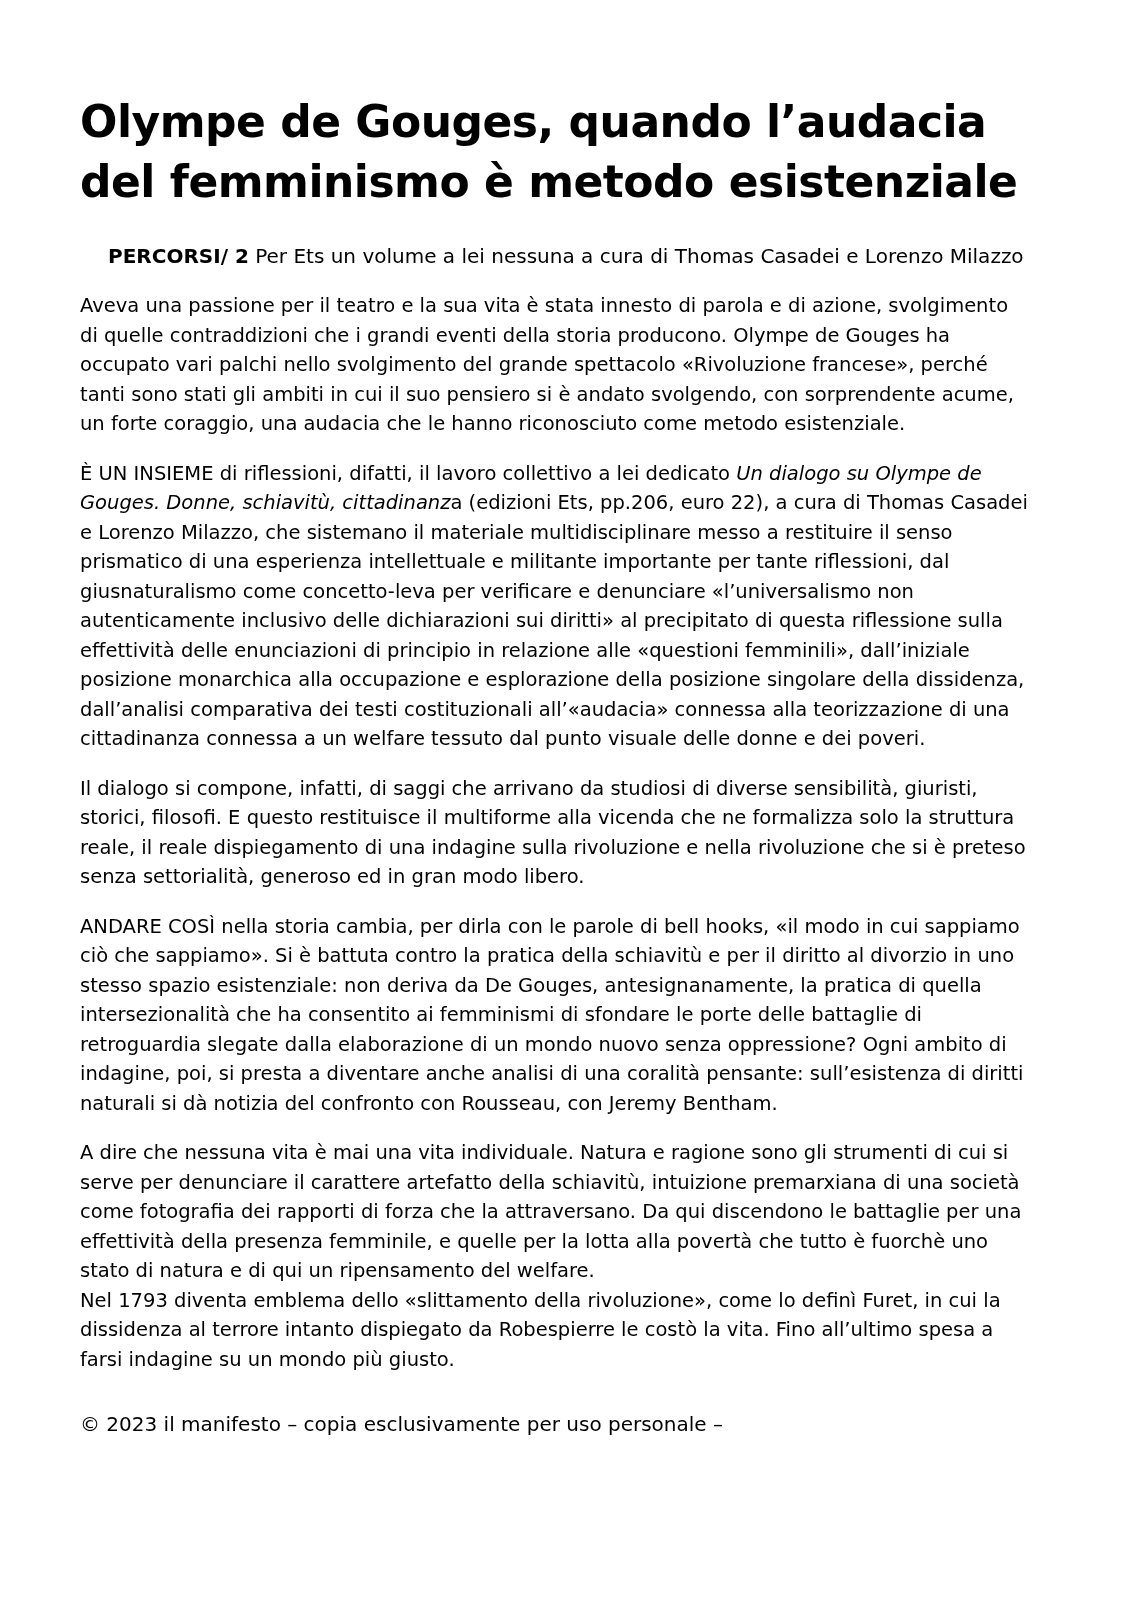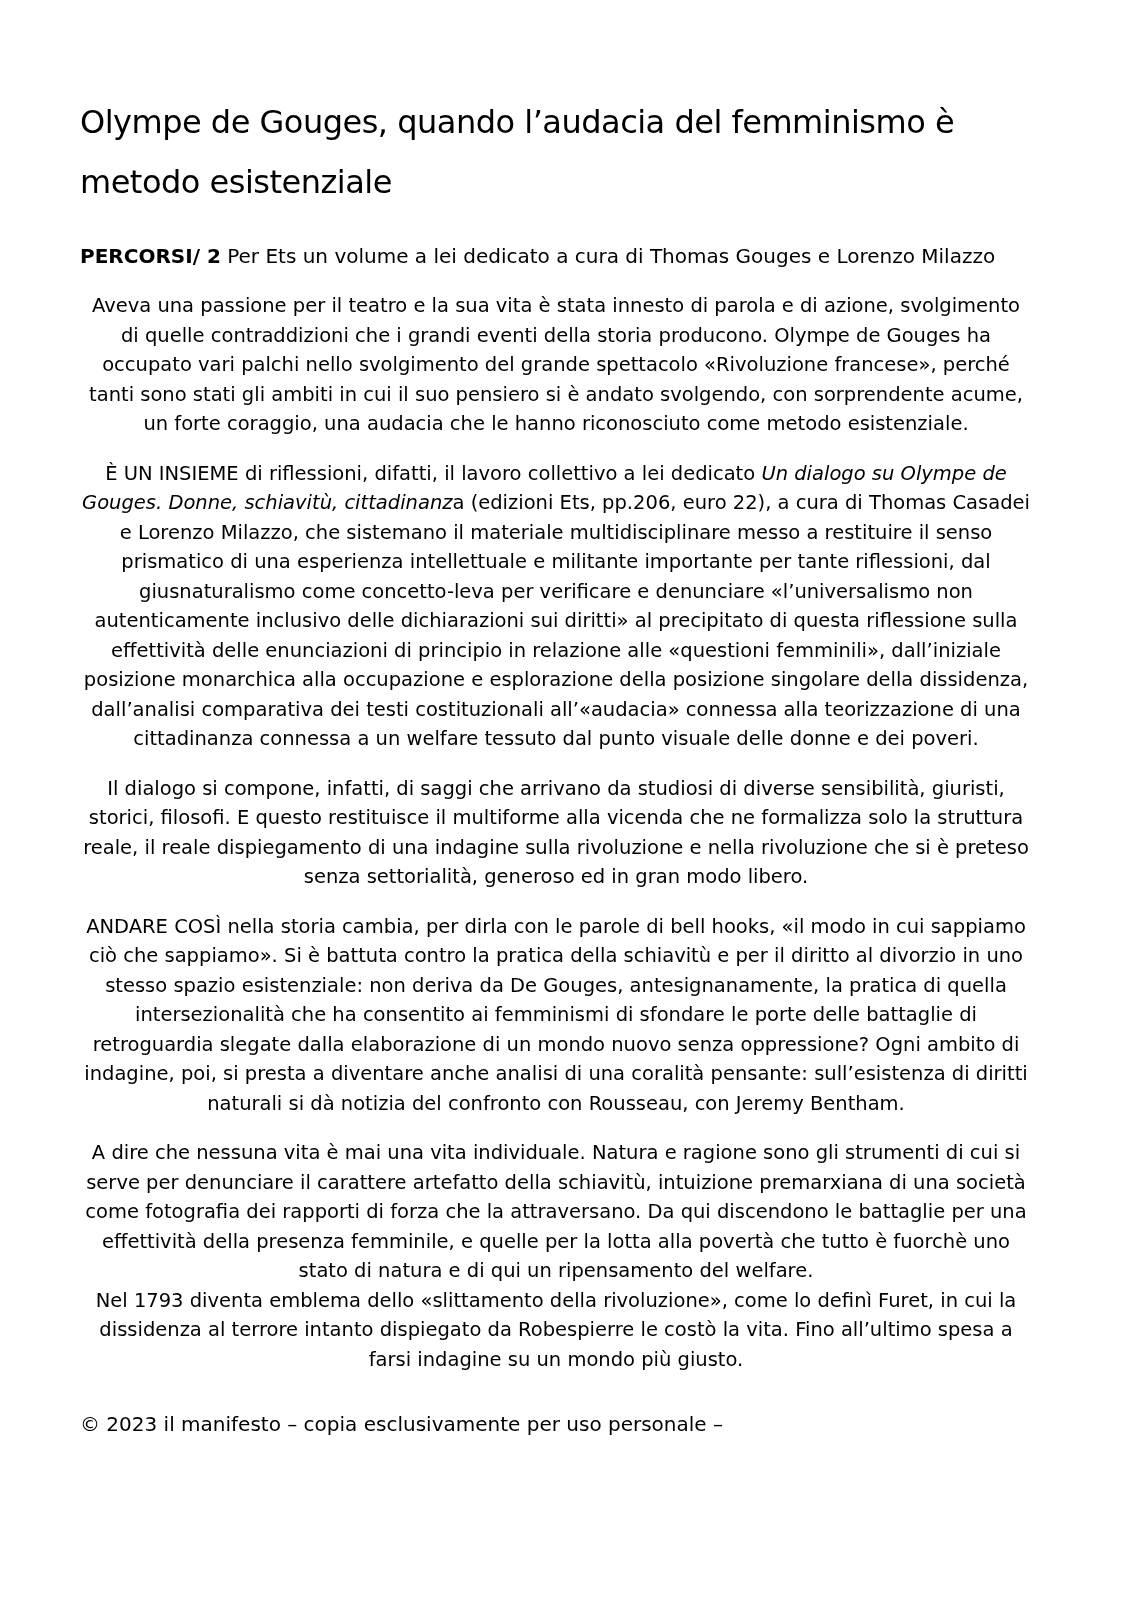--- a/index.html
+++ b/index.html
@@ -15,66 +15,66 @@
     overflow: hidden;
   }
   .page {
     box-sizing: border-box;
     width: 1132px;
     height: 1600px;
     padding: 92px 82px 40px 80px;
     background: #ffffff;
   }
   .article-title {
-    font-size: 32px;
+    font-size: 44px;
     line-height: 60px;
-    font-weight: 400;
+    font-weight: 700;
     letter-spacing: -0.5px;
     margin: 0;
     max-width: 965px;
   }
   .byline {
     font-style: italic;
     font-size: 21px;
     line-height: 26px;
     margin: 16px 0 0 0;
   }
   .kicker {
     font-size: 20px;
     line-height: 29px;
     margin: 30px 0 0 0;
   }
   .kicker .kicker-label {
     font-weight: 700;
+    margin-left: 28px;
   }
   .body-p {
     font-size: 19.5px;
     line-height: 29.5px;
     margin: 20px 0 0 0;
     max-width: 952px;
     white-space: pre-wrap;
-    text-align: center;
   }
   .body-p .bold { font-weight: 400; }
   .body-p .italic { font-style: italic; }
   .copyright {
     font-size: 20px;
     line-height: 29px;
     margin: 36px 0 0 0;
   }
 </style>
 </head>
 <body>
 
 <div class="page">
 
   <h1 class="article-title">Olympe de Gouges, quando l’audacia del femminismo è metodo esistenziale</h1>
 
 
-  <p class="kicker"><span class="kicker-label">PERCORSI/ 2</span><span> Per Ets un volume a lei dedicato a cura di Thomas Gouges e Lorenzo Milazzo</span></p>
+  <p class="kicker"><span class="kicker-label">PERCORSI/ 2</span><span> Per Ets un volume a lei nessuna a cura di Thomas Casadei e Lorenzo Milazzo</span></p>
 
   <p class="body-p"><span>Aveva una passione per il teatro e la sua vita è stata innesto di parola e di azione, svolgimento di quelle contraddizioni che i grandi eventi della storia producono. Olympe de Gouges ha occupato vari palchi nello svolgimento del grande spettacolo «Rivoluzione francese», perché tanti sono stati gli ambiti in cui il suo pensiero si è andato svolgendo, con sorprendente acume, un forte coraggio, una audacia che le hanno riconosciuto come metodo esistenziale.</span></p>
 
   <p class="body-p"><span class="bold">È UN INSIEME</span><span> di riflessioni, difatti, il lavoro collettivo a lei dedicato </span><span class="italic">Un dialogo su Olympe de Gouges. Donne, schiavitù, cittadinanz</span><span>a (edizioni Ets, pp.206, euro 22), a cura di Thomas Casadei e Lorenzo Milazzo, che sistemano il materiale multidisciplinare messo a restituire il senso prismatico di una esperienza intellettuale e militante importante per tante riflessioni, dal giusnaturalismo come concetto-leva per verificare e denunciare «l’universalismo non autenticamente inclusivo delle dichiarazioni sui diritti» al precipitato di questa riflessione sulla effettività delle enunciazioni di principio in relazione alle «questioni femminili», dall’iniziale posizione monarchica alla occupazione e esplorazione della posizione singolare della dissidenza, dall’analisi comparativa dei testi costituzionali all’«audacia» connessa alla teorizzazione di una cittadinanza connessa a un welfare tessuto dal punto visuale delle donne e dei poveri.</span></p>
 
   <p class="body-p"><span>Il dialogo si compone, infatti, di saggi che arrivano da studiosi di diverse sensibilità, giuristi, storici, filosofi. E questo restituisce il multiforme alla vicenda che ne formalizza solo la struttura reale, il reale dispiegamento di una indagine sulla rivoluzione e nella rivoluzione che si è preteso senza settorialità, generoso ed in gran modo libero.</span></p>
 
   <p class="body-p"><span class="bold">ANDARE COSÌ</span><span> nella storia cambia, per dirla con le parole di bell hooks, «il modo in cui sappiamo ciò che sappiamo». Si è battuta contro la pratica della schiavitù e per il diritto al divorzio in uno stesso spazio esistenziale: non deriva da De Gouges, antesignanamente, la pratica di quella intersezionalità che ha consentito ai femminismi di sfondare le porte delle battaglie di retroguardia slegate dalla elaborazione di un mondo nuovo senza oppressione? Ogni ambito di indagine, poi, si presta a diventare anche analisi di una coralità pensante: sull’esistenza di diritti naturali si dà notizia del confronto con Rousseau, con Jeremy Bentham.</span></p>
 
   <p class="body-p"><span>A dire che nessuna vita è mai una vita individuale. Natura e ragione sono gli strumenti di cui si serve per denunciare il carattere artefatto della schiavitù, intuizione premarxiana di una società come fotografia dei rapporti di forza che la attraversano. Da qui discendono le battaglie per una effettività della presenza femminile, e quelle per la lotta alla povertà che tutto è fuorchè uno stato di natura e di qui un ripensamento del welfare.

